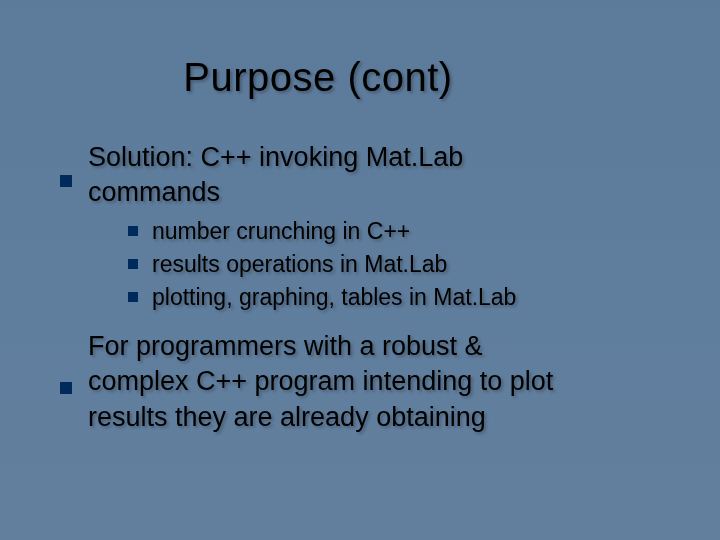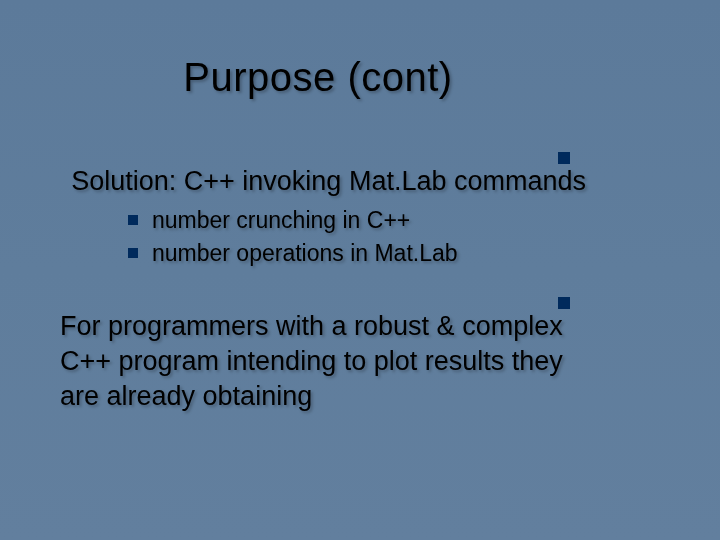--- a/index.html
+++ b/index.html
@@ -29,23 +29,22 @@
     color: #000;
     margin-top: 15px;
     margin-bottom: 40px;
     letter-spacing: 0.5px;
   }
   .body {
     padding-left: 10px;
   }
   .lvl1 {
     display: flex;
-    align-items: flex-end;
+    align-items: center;
     margin-bottom: 6px;
-    flex-direction: column;
   }
   .lvl1 .bullet {
     width: 12px;
     height: 12px;
     background: #002a5c;
     flex: 0 0 12px;
     margin-top: 12px;
     margin-right: 16px;
   }
   .lvl1 .text {
@@ -89,21 +88,25 @@
       <div class="bullet"></div>
       <div class="text">Solution: C++ invoking Mat.Lab commands</div>
     </div>
     <div class="sub">
       <div class="lvl2">
         <div class="bullet"></div>
         <div class="text">number crunching in C++</div>
       </div>
       <div class="lvl2">
         <div class="bullet"></div>
-        <div class="text">number operations in Mat.Lab</div>
+        <div class="text">results operations in Mat.Lab</div>
+      </div>
+      <div class="lvl2">
+        <div class="bullet"></div>
+        <div class="text">plotting, graphing, tables in Mat.Lab</div>
       </div>
     </div>
 
     <div class="lvl1">
       <div class="bullet"></div>
       <div class="text">For programmers with a robust &amp; complex C++ program intending to plot results they are already obtaining</div>
     </div>
 
 
   </div>

